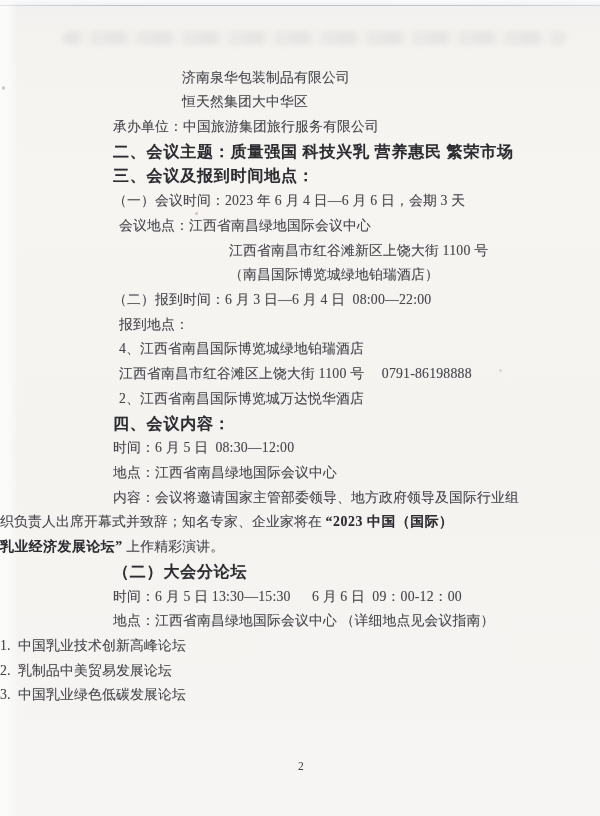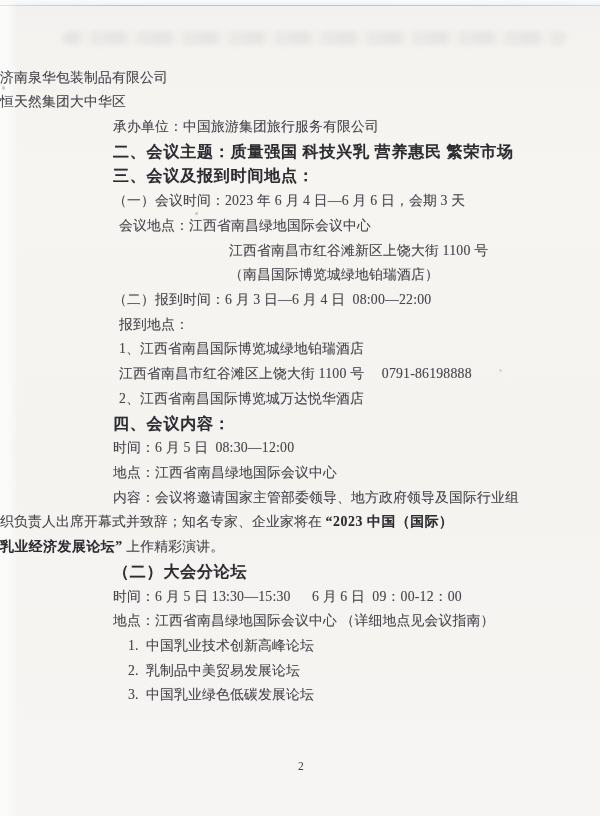--- a/index.html
+++ b/index.html
@@ -17,23 +17,23 @@
     background:repeating-linear-gradient(90deg,rgba(148,148,156,.13) 0 18px,rgba(148,148,156,.03) 18px 30px,rgba(148,148,156,.10) 30px 46px);
     filter:blur(2.5px);}
   .doc{position:absolute;left:0;top:65.5px;width:600px;
     text-shadow:0 0 .8px rgba(76,76,84,.35);}
   .line{height:24.72px;line-height:24.72px;font-size:13.8px;letter-spacing:.2px;
     color:#47474d;white-space:pre;}
   .line.b{font-weight:700;letter-spacing:.8px;font-size:16px;color:#2c2c31;}
   .line .b{font-weight:700;color:#2c2c31;letter-spacing:.6px;}
   .i0{}
   .i1{padding-left:113px}
-  .i1b{padding-left:128px}
+  .i1b{}
   .i2{padding-left:119px}
-  .i3{}
+  .i3{padding-left:182px}
   .i4{padding-left:229px}
   .pagenum{position:absolute;left:298px;top:760px;font-size:11.5px;color:#3f3f45;
     font-family:"Liberation Serif","DejaVu Serif",serif;}
   .speck{position:absolute;border-radius:50%;}
   .speck.s1{left:195px;top:212px;width:3px;height:3px;background:rgba(186,138,140,.5);}
   .speck.s2{left:499px;top:369px;width:3px;height:3px;background:rgba(160,160,165,.35);}
   .speck.s3{left:2px;top:86px;width:3px;height:4px;background:rgba(150,150,155,.5);}
 </style>
 </head>
 <body>
@@ -46,21 +46,21 @@
       <div class="line i3">恒天然集团大中华区</div>
       <div class="line i1">承办单位：中国旅游集团旅行服务有限公司</div>
       <div class="line i1 b">二、会议主题：质量强国 科技兴乳 营养惠民 繁荣市场</div>
       <div class="line i1 b">三、会议及报到时间地点：</div>
       <div class="line i1">（一）会议时间：2023 年 6 月 4 日—6 月 6 日，会期 3 天</div>
       <div class="line i2">会议地点：江西省南昌绿地国际会议中心</div>
       <div class="line i4">江西省南昌市红谷滩新区上饶大街 1100 号</div>
       <div class="line i4">（南昌国际博览城绿地铂瑞酒店）</div>
       <div class="line i1">（二）报到时间：6 月 3 日—6 月 4 日  08:00—22:00</div>
       <div class="line i2">报到地点：</div>
-      <div class="line i2">1、江西省南昌国际博览城绿地铂瑞酒店</div>
+      <div class="line i2">4、江西省南昌国际博览城绿地铂瑞酒店</div>
       <div class="line i2">江西省南昌市红谷滩区上饶大街 1100 号　 0791-86198888</div>
       <div class="line i2">2、江西省南昌国际博览城万达悦华酒店</div>
       <div class="line i1 b">四、会议内容：</div>
       <div class="line i1">时间：6 月 5 日  08:30—12:00</div>
       <div class="line i1">地点：江西省南昌绿地国际会议中心</div>
       <div class="line i1">内容：会议将邀请国家主管部委领导、地方政府领导及国际行业组</div>
       <div class="line i0"><span>织负责人出席开幕式并致辞；知名专家、企业家将在 </span><span class="b">“2023 中国（国际）</span></div>
       <div class="line i0"><span class="b">乳业经济发展论坛”</span><span> 上作精彩演讲。</span></div>
       <div class="line i1 b">（二）大会分论坛</div>
       <div class="line i1">时间：6 月 5 日 13:30—15:30　  6 月 6 日  09：00-12：00</div>

